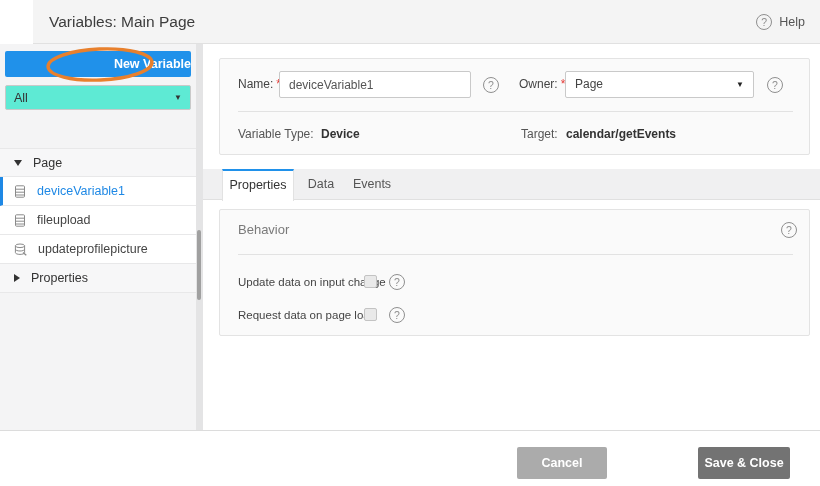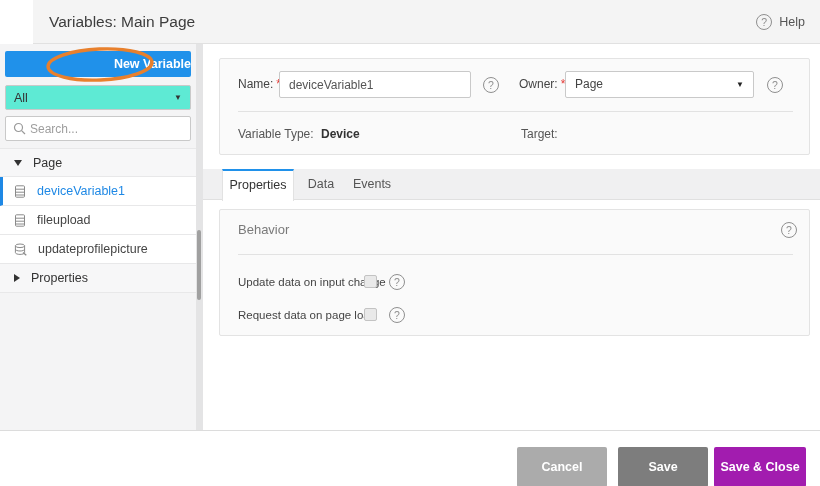--- a/index.html
+++ b/index.html
@@ -93,25 +93,25 @@
   .behavior-title { position:absolute; left:18px; top:12px; font-size:13px; color:#7a7a7a; }
   .behavior-help { position:absolute; right:12px; top:12px; }
   .chk-label { position:absolute; left:18px; font-size:11.5px; color:#444; line-height:14px; }
   .checkbox { position:absolute; left:144px; width:13px; height:13px; background:#e9e9e9;
               border:1px solid #c3c3c3; border-radius:2px; cursor:pointer; }
   .chk-help { position:absolute; left:169px; }
 
   
   .content-divider { position:absolute; left:0; top:430px; width:820px; height:1px; background:#dcdcdc; }
   .footer { position:absolute; left:0; top:431px; width:820px; height:55px; background:#fff; }
-  .f-btn { position:absolute; top:16px; height:40px; border:none; border-radius:2px;
+  .f-btn { position:absolute; top:16px; height:32px; border:none; border-radius:2px;
            color:#fff; font-weight:bold; font-size:12.5px; cursor:pointer; font-family:inherit; }
   .btn-cancel { left:517px; width:90px; background:#ababab; }
   .btn-save { left:618px; width:90px; background:#7d7d7d; }
-  .btn-saveclose { left:714px; width:92px; background:#a21caf; }
+  .btn-saveclose { left:698px; width:92px; background:#737373; }
 </style>
 </head>
 <body>
 
 <div id="screen">
 
   <div class="header">
     <div class="header-title">Variables: Main Page</div>
     <div class="help-wrap">
       <span class="qmark">?</span>
@@ -123,27 +123,20 @@
     <button class="btn-new">New Variable</button>
     <svg class="annotation" viewBox="0 0 112 39">
       <ellipse cx="56" cy="19.5" rx="52" ry="15.5" fill="none" stroke="#e8802d" stroke-width="3.4" transform="rotate(-2.5 56 19.5)"></ellipse>
     </svg>
 
     <div class="filter-select">
       <span>All</span>
       <span class="filter-caret">▼</span>
     </div>
 
-    <div class="search-box">
-      <svg width="13" height="13" viewBox="0 0 13 13">
-        <circle cx="5.5" cy="5.5" r="4" fill="none" stroke="#999" stroke-width="1.2"></circle>
-        <line x1="8.6" y1="8.6" x2="12" y2="12" stroke="#999" stroke-width="1.2"></line>
-      </svg>
-      <input class="search-input" placeholder="Search..." style="">
-    </div>
 
     <div class="tree">
       <div class="tree-row group">
         <span class="caret-down"></span>
         <span>Page</span>
       </div>
       <div class="tree-row item selected">
         <span class="tree-icon">
           <svg width="12" height="13" viewBox="0 0 12 13">
             <rect x="1.5" y="0.8" width="9" height="11.4" rx="1" fill="none" stroke="#8a8a8a" stroke-width="1"></rect>
@@ -203,20 +196,21 @@
         <span>Page</span>
         <span class="select-caret">▼</span>
       </div>
       <span class="qmark" style="position:absolute; left:547px; top:18px;">?</span>
 
       <div class="hline" style="left:18px; width:555px; top:52px;"></div>
 
       <div class="ro-label" style="left:18px;">Variable Type:</div>
       <div class="ro-value" style="left:101px;">Device</div>
       <div class="ro-label" style="left:301px;">Target:</div>
+      <div class="ro-value" style="left:346px;">calendar/getEvents</div>
     </div>
 
     <div class="tabbar">
       <div class="tab-active">Properties</div>
       <div class="tab-plain tab-data">Data</div>
       <div class="tab-plain tab-events">Events</div>
     </div>
 
     <div class="panel behavior-panel">
       <div class="behavior-title">Behavior</div>
@@ -229,17 +223,16 @@
 
       <div class="chk-label" style="top:98px;">Request data on page load</div>
       <div class="checkbox" style="top:98px;"></div>
       <span class="qmark chk-help" style="top:97px;">?</span>
     </div>
   </div>
 
   <div class="content-divider"></div>
   <div class="footer">
     <button class="f-btn btn-cancel">Cancel</button>
-    <button class="f-btn btn-save">Save</button>
     <button class="f-btn btn-saveclose">Save &amp; Close</button>
   </div>
 
 </div>
 
 </body></html>

